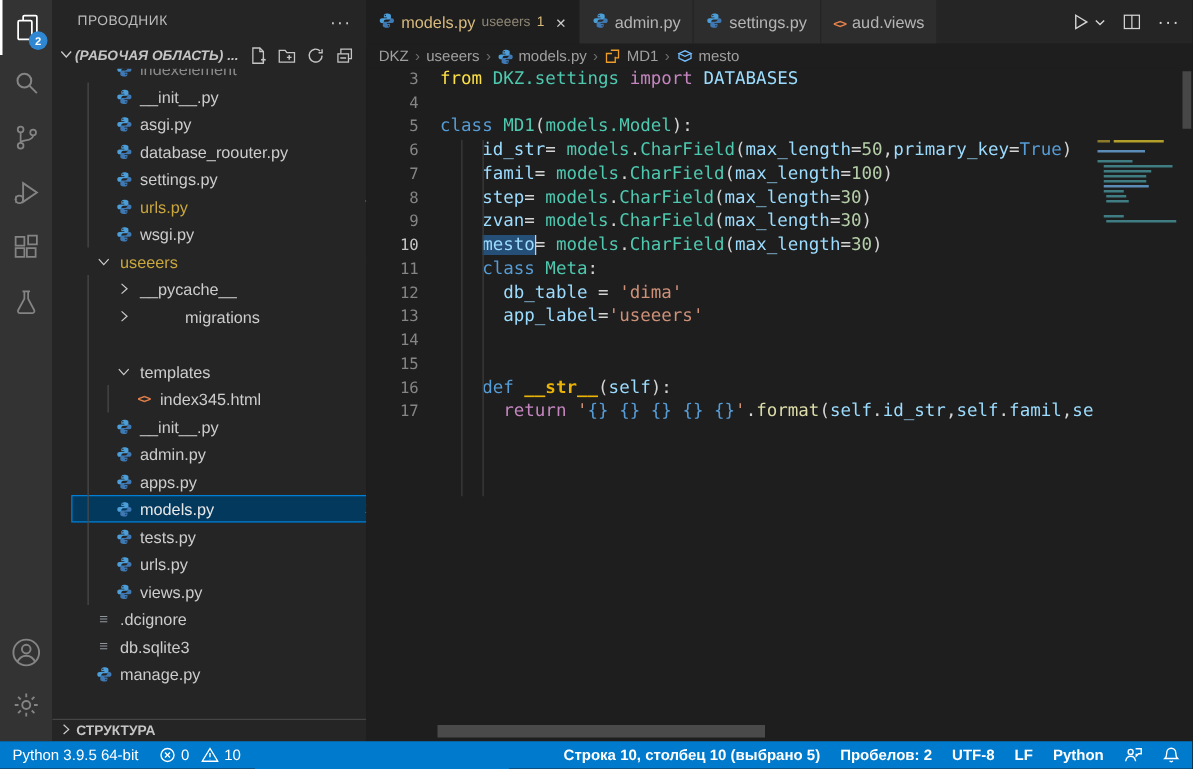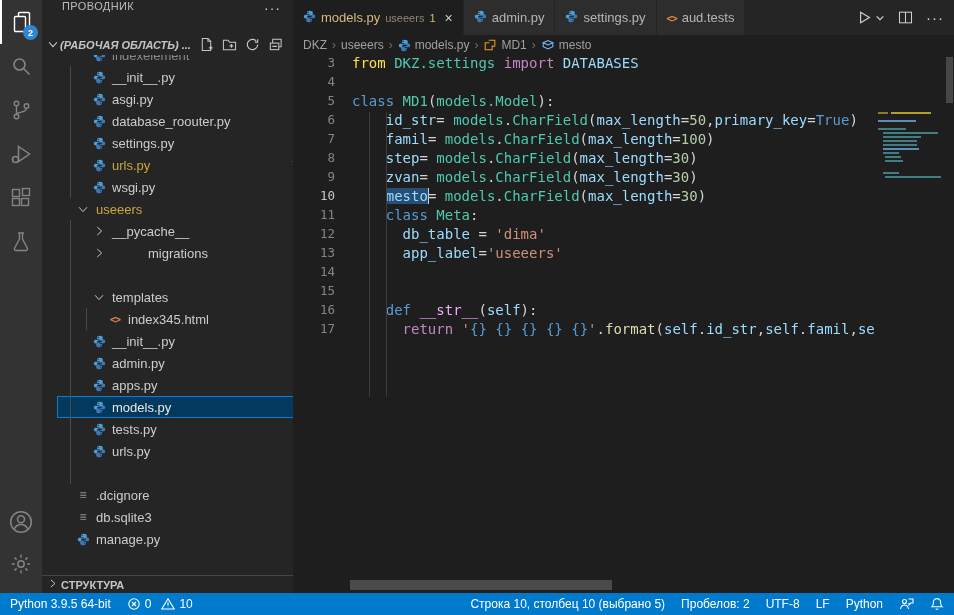--- a/index.html
+++ b/index.html
@@ -14,21 +14,21 @@
     justify-content:center; color:#848484; cursor:pointer; }
   .act-item.active { color:#ffffff; border-left:2px solid #ffffff; }
   .act-badge { position:absolute; right:4px; bottom:4px; min-width:15px; height:15px;
     border-radius:50%; background:#2f86d1; color:#fff; font-size:9px; font-weight:bold;
     display:flex; align-items:center; justify-content:center; }
   .act-bottom { position:absolute; left:0; width:42px; }
 
   
   #sidebar { left:42px; top:0; width:251px; height:593px; background:#252526; color:#cccccc; }
   #sb-title { position:absolute; left:0; top:0; width:100%; height:34px; display:flex;
-    padding:0 12px 0 20px; font-size:11px; letter-spacing:.4px; color:#bbbbbb; }
+    align-items:center; padding:0 12px 0 20px; font-size:11px; letter-spacing:.4px; color:#bbbbbb; }
   #sb-title-more { margin-left:auto; color:#cccccc; font-size:14px; letter-spacing:1px; cursor:pointer; }
   #ws-row { position:absolute; left:0; top:34px; width:100%; height:21px; display:flex;
     align-items:center; padding-left:4px; font-size:11px; font-weight:bold; color:#c5c5c5; }
   #ws-label { white-space:nowrap; overflow:hidden;font-style:italic; }
   #ws-actions { margin-left:auto; display:flex; gap:8px; padding-right:10px; }
   #ws-actions span { cursor:pointer; display:flex; }
   #tree { position:absolute; left:0; top:55px; width:100%; height:520px; overflow:hidden; }
   .trow { position:absolute; left:15px; width:100%; height:22px; display:flex; align-items:center;
     font-size:13px; color:#cccccc; cursor:pointer; white-space:nowrap; }
   .trow .ticon { width:16px; height:16px; display:flex; align-items:center; justify-content:center;
@@ -74,21 +74,21 @@
   .mm-seg { position:absolute; height:2px; }
   #vscroll-thumb { position:absolute; left:653px; top:57px; width:7px; height:46px;
     background:rgba(121,121,121,.45); }
   #hscroll-thumb { position:absolute; left:57px; top:580px; width:262px; height:10px;
     background:#4a4a4a; cursor:pointer; }
 
   
   #statusbar { left:0; top:593px; width:954px; height:22px; background:#007acc; color:#ffffff;
     display:flex; align-items:center; font-size:12px; padding:0 10px; }
   .sb-left { display:flex; align-items:center; gap:16px; }
-  .sb-right { margin-left:auto; display:flex; align-items:flex-start; gap:16px; }
+  .sb-right { margin-left:auto; display:flex; align-items:flex-start; gap:16px;font-weight:bold; }
   .sb-item { display:flex; align-items:center; gap:4px; cursor:pointer; white-space:nowrap; }
 </style>
 </head>
 <body>
 
 <div id="root">
 
   <div id="activitybar" class="abs">
     <div class="act-item active">
       <svg width="24" height="24" viewBox="0 0 24 24">
@@ -338,20 +338,29 @@
           <span>tests.py</span>
         </div>
         <div class="trow" style="top: 385px; padding-left: 34px;">
           <span class="ticon">
             <svg width="13" height="13" viewBox="0 0 16 16">
               <path fill="#4c9ed9" d="M7.9 1C5.7 1 5 2 5 3.3V5h3v.7H3.3C2 5.7 1 6.5 1 8c0 1.6 1 2.4 2.3 2.4H5V9c0-1.3 1-2.1 2.2-2.1h3.3C11.6 6.9 12 6.2 12 5.2v-2C12 2 11.2 1 7.9 1zM6.5 2.3a.7.7 0 110 1.4.7.7 0 010-1.4z"></path>
               <path fill="#3e79b4" d="M8.1 15c2.2 0 2.9-1 2.9-2.3V11H8v-.7h4.7C14 10.3 15 9.5 15 8c0-1.6-1-2.4-2.3-2.4H11V7c0 1.3-1 2.1-2.2 2.1H5.5C4.4 9.1 4 9.8 4 10.8v2C4 14 4.8 15 8.1 15zm1.4-1.3a.7.7 0 110-1.4.7.7 0 010 1.4z"></path>
             </svg>
           </span>
           <span>urls.py</span>
+        </div>
+        <div class="trow" style="top: 407px; padding-left: 34px;">
+          <span class="ticon">
+            <svg width="13" height="13" viewBox="0 0 16 16">
+              <path fill="#4c9ed9" d="M7.9 1C5.7 1 5 2 5 3.3V5h3v.7H3.3C2 5.7 1 6.5 1 8c0 1.6 1 2.4 2.3 2.4H5V9c0-1.3 1-2.1 2.2-2.1h3.3C11.6 6.9 12 6.2 12 5.2v-2C12 2 11.2 1 7.9 1zM6.5 2.3a.7.7 0 110 1.4.7.7 0 010-1.4z"></path>
+              <path fill="#3e79b4" d="M8.1 15c2.2 0 2.9-1 2.9-2.3V11H8v-.7h4.7C14 10.3 15 9.5 15 8c0-1.6-1-2.4-2.3-2.4H11V7c0 1.3-1 2.1-2.2 2.1H5.5C4.4 9.1 4 9.8 4 10.8v2C4 14 4.8 15 8.1 15zm1.4-1.3a.7.7 0 110-1.4.7.7 0 010 1.4z"></path>
+            </svg>
+          </span>
+          <span>views.py</span>
         </div>
         <div class="trow" style="top: 429px; padding-left: 18px;">
           <span class="ticon">
             <span style="color:#8f979e;font-size:12px;line-height:1">≡</span>
           </span>
           <span>.dcignore</span>
         </div>
         <div class="trow" style="top: 451px; padding-left: 18px;">
           <span class="ticon">
             <span style="color:#8f979e;font-size:12px;line-height:1">≡</span>
@@ -403,21 +412,21 @@
           </div>
           <div class="tab">
             <span class="ticon"><svg width="13" height="13" viewBox="0 0 16 16">
                 <path fill="#4c9ed9" d="M7.9 1C5.7 1 5 2 5 3.3V5h3v.7H3.3C2 5.7 1 6.5 1 8c0 1.6 1 2.4 2.3 2.4H5V9c0-1.3 1-2.1 2.2-2.1h3.3C11.6 6.9 12 6.2 12 5.2v-2C12 2 11.2 1 7.9 1zM6.5 2.3a.7.7 0 110 1.4.7.7 0 010-1.4z"></path>
                 <path fill="#3e79b4" d="M8.1 15c2.2 0 2.9-1 2.9-2.3V11H8v-.7h4.7C14 10.3 15 9.5 15 8c0-1.6-1-2.4-2.3-2.4H11V7c0 1.3-1 2.1-2.2 2.1H5.5C4.4 9.1 4 9.8 4 10.8v2C4 14 4.8 15 8.1 15zm1.4-1.3a.7.7 0 110-1.4.7.7 0 010 1.4z"></path>
               </svg></span>
             <span class="tab-label">settings.py</span>
           </div>
           <div class="tab">
             <span class="ticon"><b style="color:#e8824a;font:bold 10px 'DejaVu Sans Mono',monospace;letter-spacing:-1px">&lt;&gt;</b></span>
-            <span class="tab-label">aud.tests</span>
+            <span class="tab-label">aud.views</span>
           </div>
         </div>
       <div id="tab-actions">
         <span>
             <svg width="17" height="17" viewBox="0 0 24 24">
               <path d="M6.5 4.5l12.5 7.5L6.5 19.5z" fill="none" stroke="#d4d4d4" stroke-width="1.6"></path>
             </svg>
             <svg width="10" height="10" viewBox="0 0 12 12" style="margin-left:2px">
               <path d="M2 4l4 4 4-4" fill="none" stroke="#d4d4d4" stroke-width="1.4"></path>
             </svg>
@@ -495,21 +504,21 @@
           <div class="cline"><span style="color: rgb(212, 212, 212);">    </span><span style="color: rgb(156, 220, 254);">id_str</span><span style="color: rgb(212, 212, 212);">= </span><span style="color: rgb(78, 201, 176);">models</span><span style="color: rgb(212, 212, 212);">.</span><span style="color: rgb(78, 201, 176);">CharField</span><span style="color: rgb(212, 212, 212);">(</span><span style="color: rgb(156, 220, 254);">max_length</span><span style="color: rgb(212, 212, 212);">=</span><span style="color: rgb(181, 206, 168);">50</span><span style="color: rgb(212, 212, 212);">,</span><span style="color: rgb(156, 220, 254);">primary_key</span><span style="color: rgb(212, 212, 212);">=</span><span style="color: rgb(86, 156, 214);">True</span><span style="color: rgb(212, 212, 212);">)</span></div>
           <div class="cline"><span style="color: rgb(212, 212, 212);">    </span><span style="color: rgb(156, 220, 254);">famil</span><span style="color: rgb(212, 212, 212);">= </span><span style="color: rgb(78, 201, 176);">models</span><span style="color: rgb(212, 212, 212);">.</span><span style="color: rgb(78, 201, 176);">CharField</span><span style="color: rgb(212, 212, 212);">(</span><span style="color: rgb(156, 220, 254);">max_length</span><span style="color: rgb(212, 212, 212);">=</span><span style="color: rgb(181, 206, 168);">100</span><span style="color: rgb(212, 212, 212);">)</span></div>
           <div class="cline"><span style="color: rgb(212, 212, 212);">    </span><span style="color: rgb(156, 220, 254);">step</span><span style="color: rgb(212, 212, 212);">= </span><span style="color: rgb(78, 201, 176);">models</span><span style="color: rgb(212, 212, 212);">.</span><span style="color: rgb(78, 201, 176);">CharField</span><span style="color: rgb(212, 212, 212);">(</span><span style="color: rgb(156, 220, 254);">max_length</span><span style="color: rgb(212, 212, 212);">=</span><span style="color: rgb(181, 206, 168);">30</span><span style="color: rgb(212, 212, 212);">)</span></div>
           <div class="cline"><span style="color: rgb(212, 212, 212);">    </span><span style="color: rgb(156, 220, 254);">zvan</span><span style="color: rgb(212, 212, 212);">= </span><span style="color: rgb(78, 201, 176);">models</span><span style="color: rgb(212, 212, 212);">.</span><span style="color: rgb(78, 201, 176);">CharField</span><span style="color: rgb(212, 212, 212);">(</span><span style="color: rgb(156, 220, 254);">max_length</span><span style="color: rgb(212, 212, 212);">=</span><span style="color: rgb(181, 206, 168);">30</span><span style="color: rgb(212, 212, 212);">)</span></div>
           <div class="cline"><span style="color: rgb(212, 212, 212);">    </span><span class="tok-sel" style="color: rgb(156, 220, 254);">mesto</span><span style="color: rgb(212, 212, 212);">= </span><span style="color: rgb(78, 201, 176);">models</span><span style="color: rgb(212, 212, 212);">.</span><span style="color: rgb(78, 201, 176);">CharField</span><span style="color: rgb(212, 212, 212);">(</span><span style="color: rgb(156, 220, 254);">max_length</span><span style="color: rgb(212, 212, 212);">=</span><span style="color: rgb(181, 206, 168);">30</span><span style="color: rgb(212, 212, 212);">)</span></div>
           <div class="cline"><span style="color: rgb(212, 212, 212);">    </span><span style="color: rgb(86, 156, 214);">class </span><span style="color: rgb(78, 201, 176);">Meta</span><span style="color: rgb(212, 212, 212);">:</span></div>
           <div class="cline"><span style="color: rgb(212, 212, 212);">      </span><span style="color: rgb(156, 220, 254);">db_table</span><span style="color: rgb(212, 212, 212);"> = </span><span style="color: rgb(206, 145, 120);">'dima'</span></div>
           <div class="cline"><span style="color: rgb(212, 212, 212);">      </span><span style="color: rgb(156, 220, 254);">app_label</span><span style="color: rgb(212, 212, 212);">=</span><span style="color: rgb(206, 145, 120);">'useeers'</span></div>
           <div class="cline"></div>
           <div class="cline"></div>
-          <div class="cline"><span style="color: rgb(212, 212, 212);">    </span><span style="color: rgb(86, 156, 214);">def </span><span style="color: #f0abfc;">__str__</span><span style="color: rgb(212, 212, 212);">(</span><span style="color: rgb(156, 220, 254);">self</span><span style="color: rgb(212, 212, 212);">):</span></div>
+          <div class="cline"><span style="color: rgb(212, 212, 212);">    </span><span style="color: rgb(86, 156, 214);">def </span><span style="color: #eab308; font-weight: bold;">__str__</span><span style="color: rgb(212, 212, 212);">(</span><span style="color: rgb(156, 220, 254);">self</span><span style="color: rgb(212, 212, 212);">):</span></div>
           <div class="cline"><span style="color: rgb(212, 212, 212);">      </span><span style="color: rgb(197, 134, 192);">return </span><span style="color: rgb(206, 145, 120);">'</span><span style="color: rgb(86, 156, 214);">{}</span><span style="color: rgb(206, 145, 120);"> </span><span style="color: rgb(86, 156, 214);">{}</span><span style="color: rgb(206, 145, 120);"> </span><span style="color: rgb(86, 156, 214);">{}</span><span style="color: rgb(206, 145, 120);"> </span><span style="color: rgb(86, 156, 214);">{}</span><span style="color: rgb(206, 145, 120);"> </span><span style="color: rgb(86, 156, 214);">{}</span><span style="color: rgb(206, 145, 120);">'</span><span style="color: rgb(212, 212, 212);">.</span><span style="color: rgb(220, 220, 170);">format</span><span style="color: rgb(212, 212, 212);">(</span><span style="color: rgb(156, 220, 254);">self</span><span style="color: rgb(212, 212, 212);">.</span><span style="color: rgb(156, 220, 254);">id_str</span><span style="color: rgb(212, 212, 212);">,</span><span style="color: rgb(156, 220, 254);">self</span><span style="color: rgb(212, 212, 212);">.</span><span style="color: rgb(156, 220, 254);">famil</span><span style="color: rgb(212, 212, 212);">,</span><span style="color: rgb(156, 220, 254);">se</span></div>
         </div>
       <div id="minimap">
           <div class="mm-seg" style="left: 0px; top: 0px; width: 10px; background: rgb(138, 122, 42);"></div>
           <div class="mm-seg" style="left: 13px; top: 0px; width: 40px; background: rgb(179, 160, 42);"></div>
           <div class="mm-seg" style="left: 0px; top: 8px; width: 38px; background: rgb(91, 140, 184);"></div>
           <div class="mm-seg" style="left: 0px; top: 16px; width: 28px; background: rgb(63, 125, 130);"></div>
           <div class="mm-seg" style="left: 5px; top: 20px; width: 55px; background: rgb(63, 125, 130);"></div>
           <div class="mm-seg" style="left: 5px; top: 24px; width: 38px; background: rgb(63, 125, 130);"></div>
           <div class="mm-seg" style="left: 5px; top: 28px; width: 34px; background: rgb(63, 125, 130);"></div>

